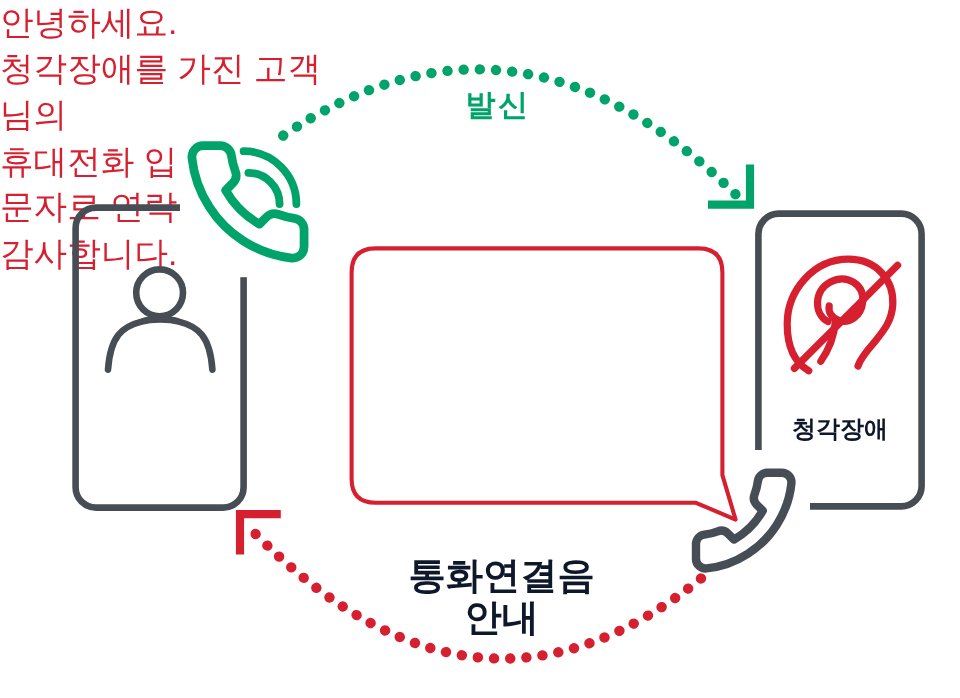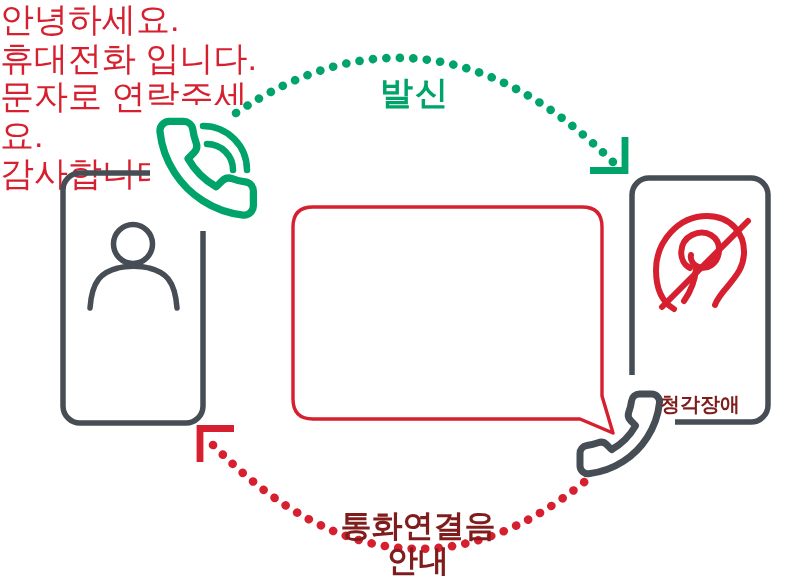--- a/index.html
+++ b/index.html
@@ -3,25 +3,25 @@
 <meta charset="utf-8">
 <style>
   html,body{margin:0;padding:0;background:#ffffff;}
   #stage{
     position:relative;width:800px;height:582px;background:#ffffff;overflow:hidden;
     font-family:"Liberation Sans","DejaVu Sans",sans-serif;
   }
   #stage svg{position:absolute;left:0;top:0;}
   .txt{position:absolute;font-weight:bold;}
   .green{color:#00A369;}
-  .red{color:#7f1d1d;margin-top:46px;}
+  .red{color:#0f172a;}
   .dark{color:#474D55;}
   .center{text-align:center;}
-  #bubble-text{left:315px;top:212px;width:285px;font-size:34px;line-height:38.5px;color:#D6202F;}
-  #outgoing-label{left:345px;top:71px;width:140px;font-size:33px;letter-spacing:2px;}
+  #bubble-text{left:315px;top:212px;width:285px;font-size:28px;line-height:38.5px;color:#D6202F;}
+  #outgoing-label{left:345px;top:71px;width:140px;font-size:25px;letter-spacing:2px;}
   #ringback-label{left:320px;top:462px;width:196px;font-size:31px;line-height:35px;}
   #caller-label{left:63px;top:343px;width:141px;font-size:20px;line-height:26px;}
   #customer-label{left:632px;top:345px;width:136px;font-size:20px;line-height:26px;}
 </style>
 </head>
 <body>
 
 <div id="stage">
 
   <svg width="800" height="582" viewBox="0 0 800 582">
@@ -64,20 +64,21 @@
     <path d="M625,137 L625,170.5 L590,170.5" fill="none" stroke="#00A369" stroke-width="6.8"></path>
 
     <path d="M213,445 Q400,634 588,479" fill="none" stroke="#D6202F" stroke-width="8.6" stroke-linecap="round" stroke-dasharray="0.1 13.4"></path>
     <path d="M200,462 L200,428.5 L234,428.5" fill="none" stroke="#D6202F" stroke-width="6.8"></path>
   </svg>
 
   <div id="outgoing-label" class="txt green center">발신</div>
 
   <div id="bubble-text">
     <div>안녕하세요.</div>
+    <div>청각장애를 가진 고객님의</div>
     <div>휴대전화 입니다.</div>
     <div>문자로 연락주세요.</div>
     <div>감사합니다.</div>
   </div>
 
   <div id="caller-label" class="txt dark center">
   </div>
 
   <div id="customer-label" class="txt red center">
     <div>청각장애</div>

